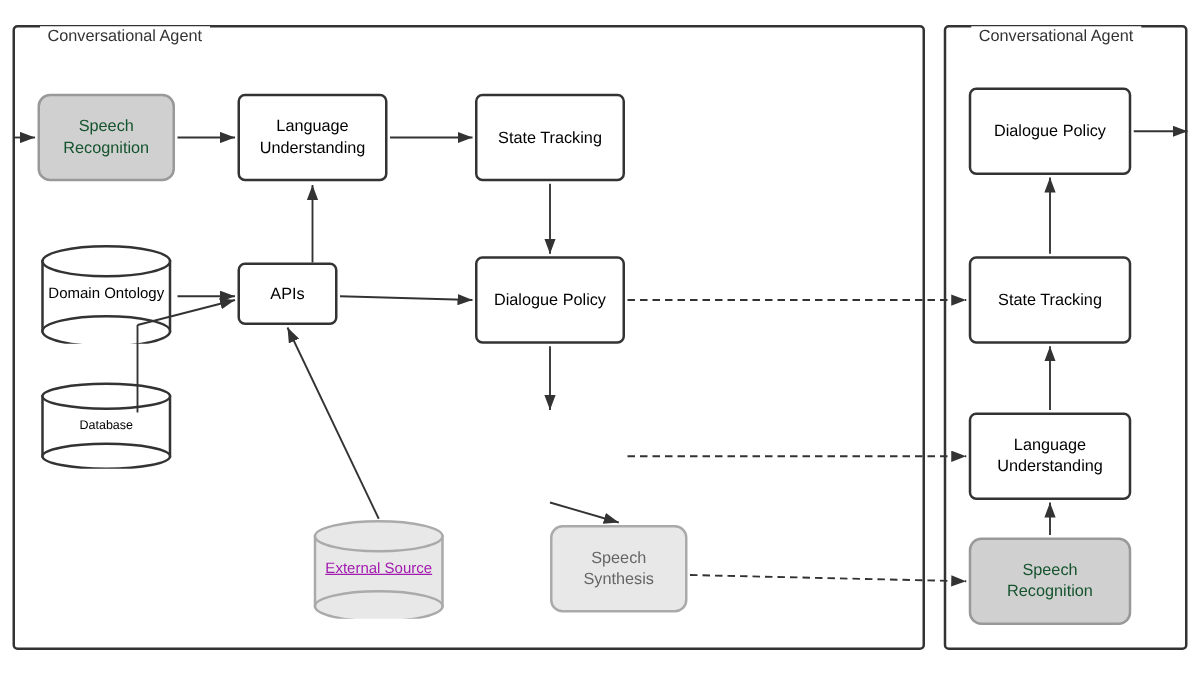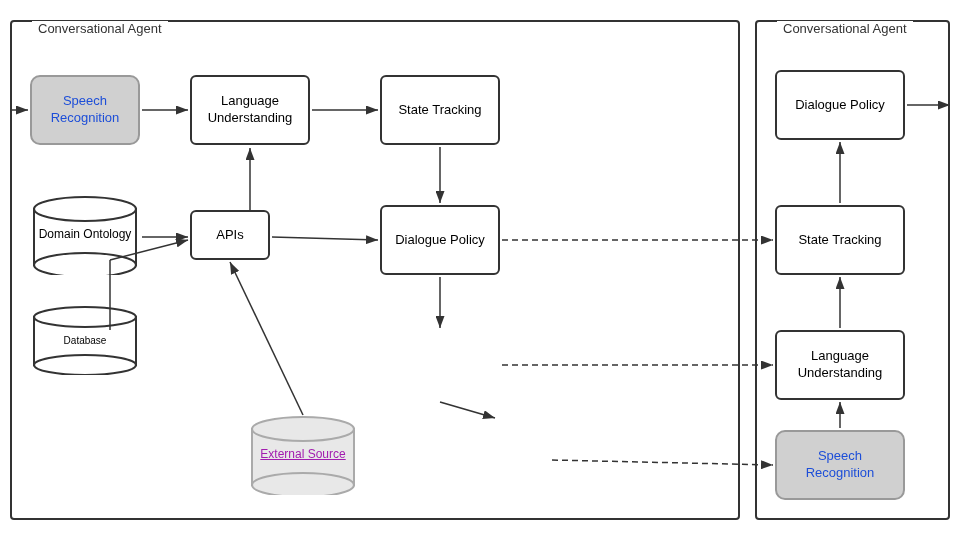--- a/index.html
+++ b/index.html
@@ -56,21 +56,21 @@
       align-items: center;
       justify-content: center;
       text-align: center;
       font-size: 13px;
       line-height: 1.3;
       padding: 6px;
     }
     .comp.gray {
       background: #d0d0d0;
       border-color: #999;
-      color: #1d4ed8;
+      color: #14532d;
     }
     .comp.light-gray {
       background: #e8e8e8;
       border-color: #aaa;
       color: #666;
     }
     
     .cylinder {
       position: absolute;
       display: flex;
@@ -153,20 +153,23 @@
 
   <div class="cylinder" style="left:248px; top:415px; width:110px; height:80px;">
     <svg viewBox="0 0 110 80" xmlns="http://www.w3.org/2000/svg">
       <rect x="4" y="14" width="102" height="56" fill="#e8e8e8" stroke="#aaa" stroke-width="2"></rect>
       <ellipse cx="55" cy="14" rx="51" ry="12" fill="#e8e8e8" stroke="#aaa" stroke-width="2"></ellipse>
       <ellipse cx="55" cy="70" rx="51" ry="12" fill="#e8e8e8" stroke="#aaa" stroke-width="2"></ellipse>
     </svg>
     <span class="cyl-text" style="font-size:12px; color:#a21caf; padding:0 4px;text-decoration:underline;">External Source</span>
   </div>
 
+  <div class="comp light-gray" style="left:440px; top:420px; width:110px; height:70px; border-radius:10px;">
+    <span>Speech Synthesis</span>
+  </div>
 
   <div class="comp" style="left:775px; top:70px; width:130px; height:70px;">
     <span>Dialogue Policy</span>
   </div>
 
   <div class="comp" style="left:775px; top:205px; width:130px; height:70px;">
     <span>State Tracking</span>
   </div>
 
   <div class="comp" style="left:775px; top:330px; width:130px; height:70px;">

